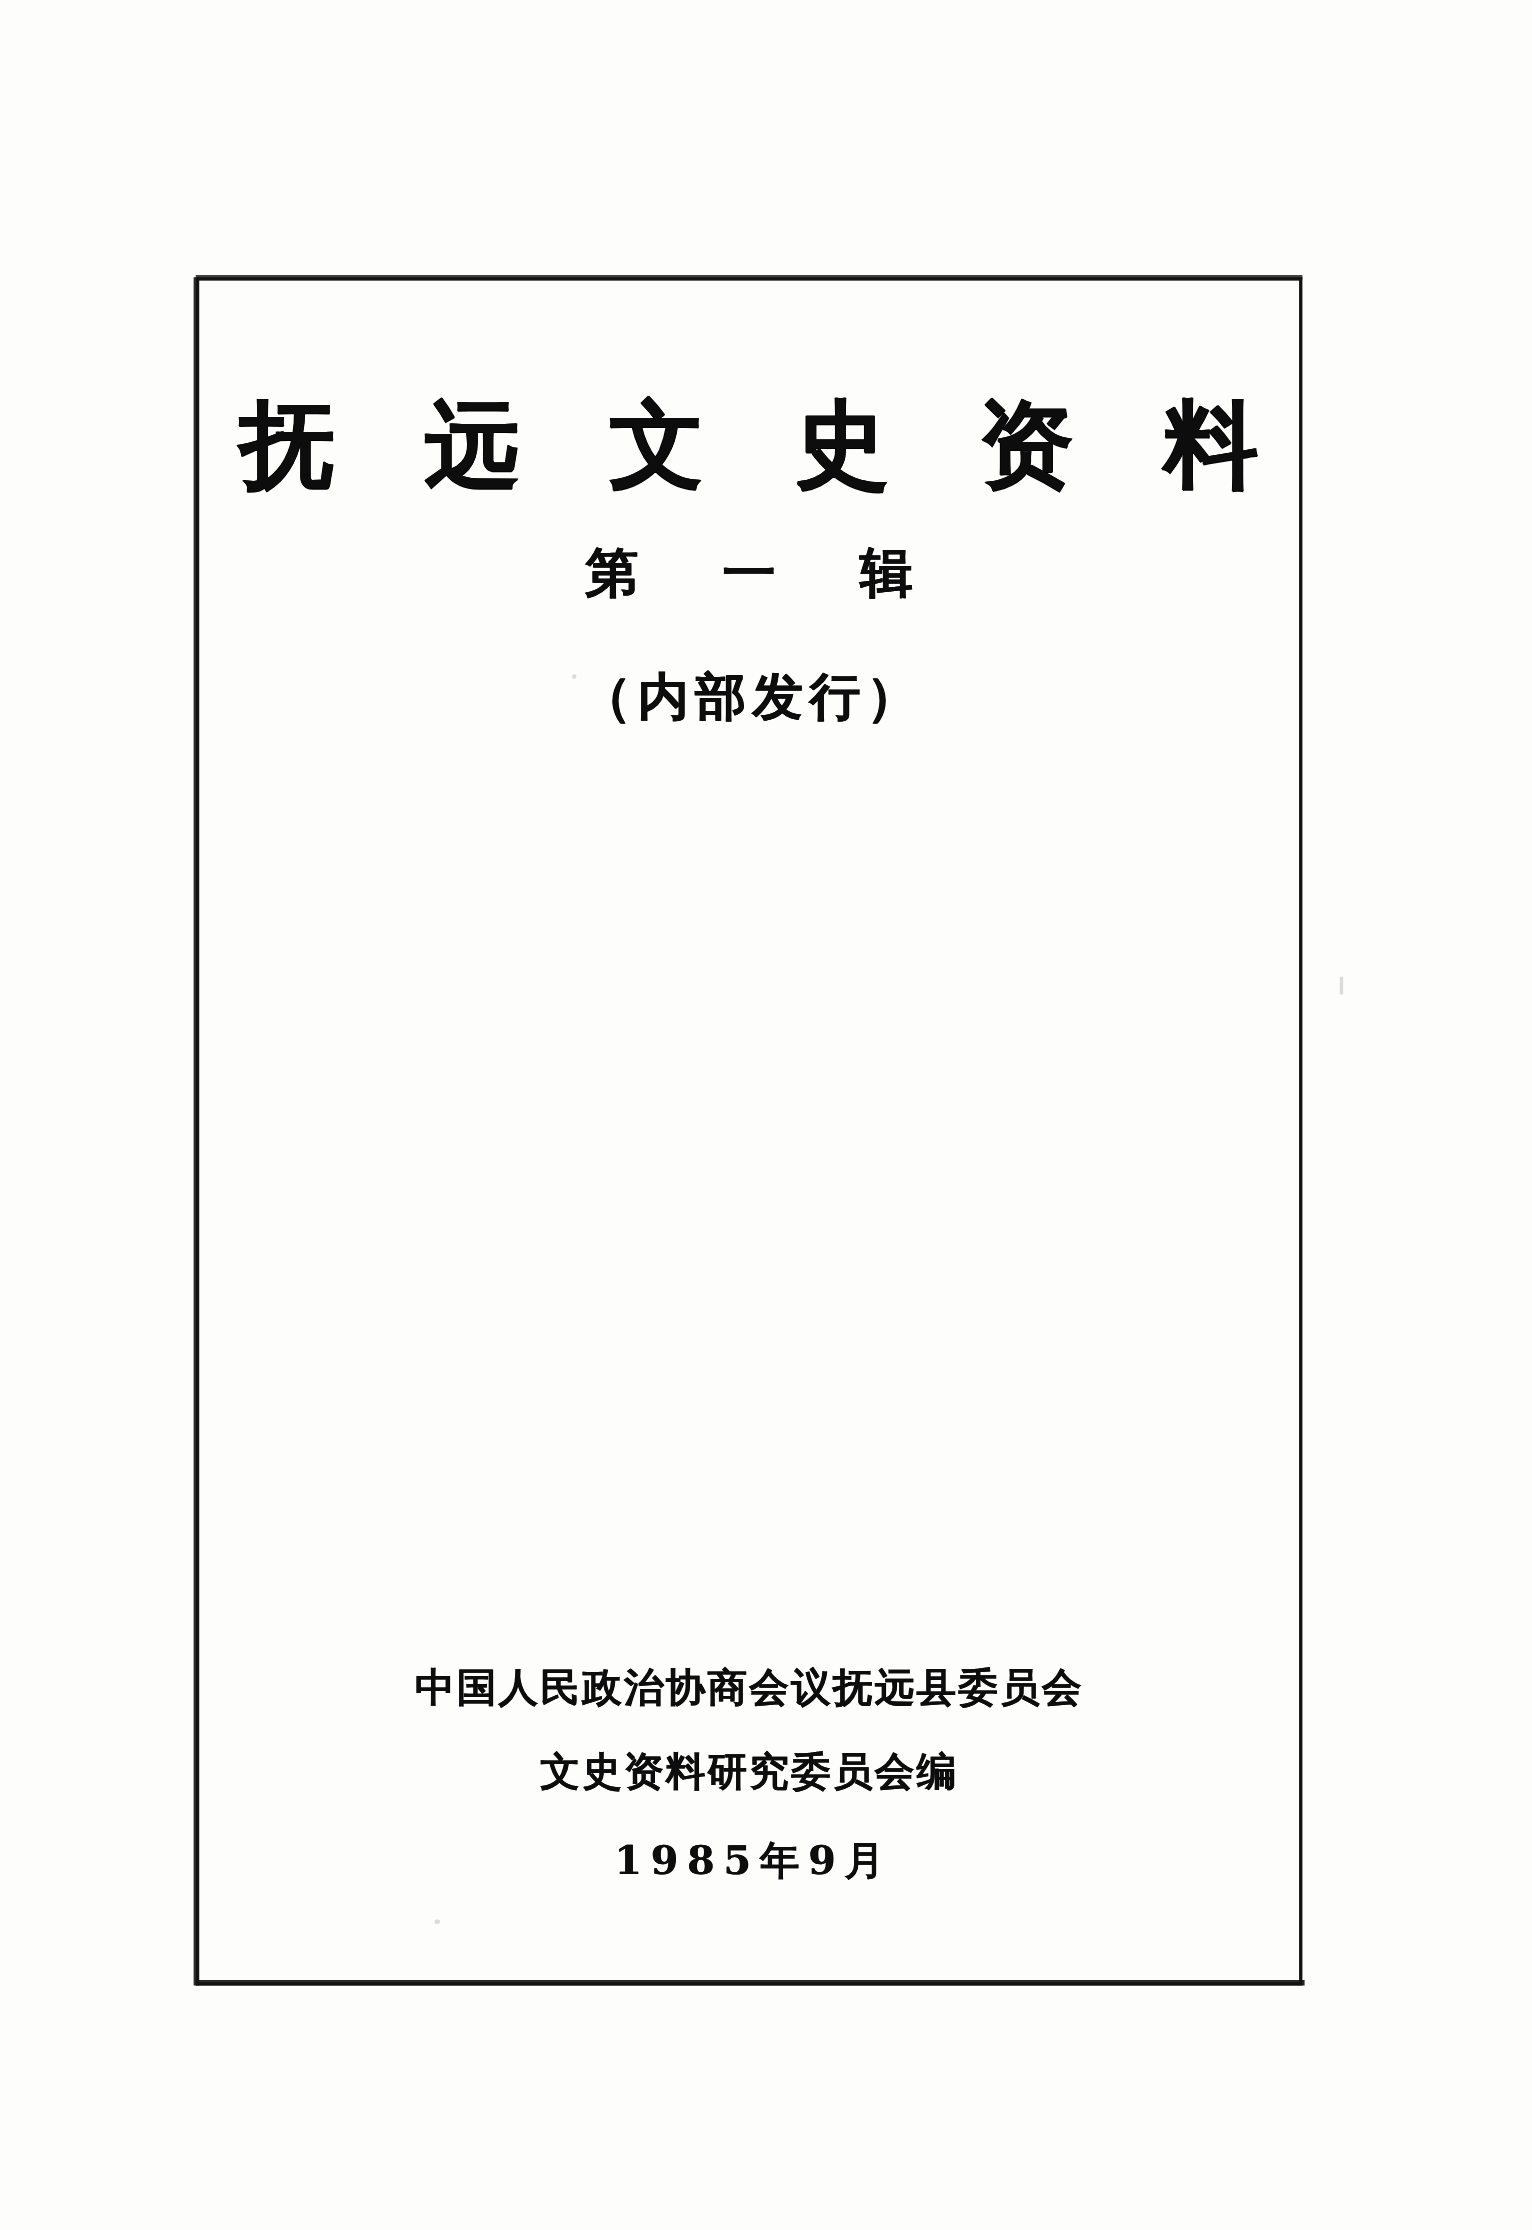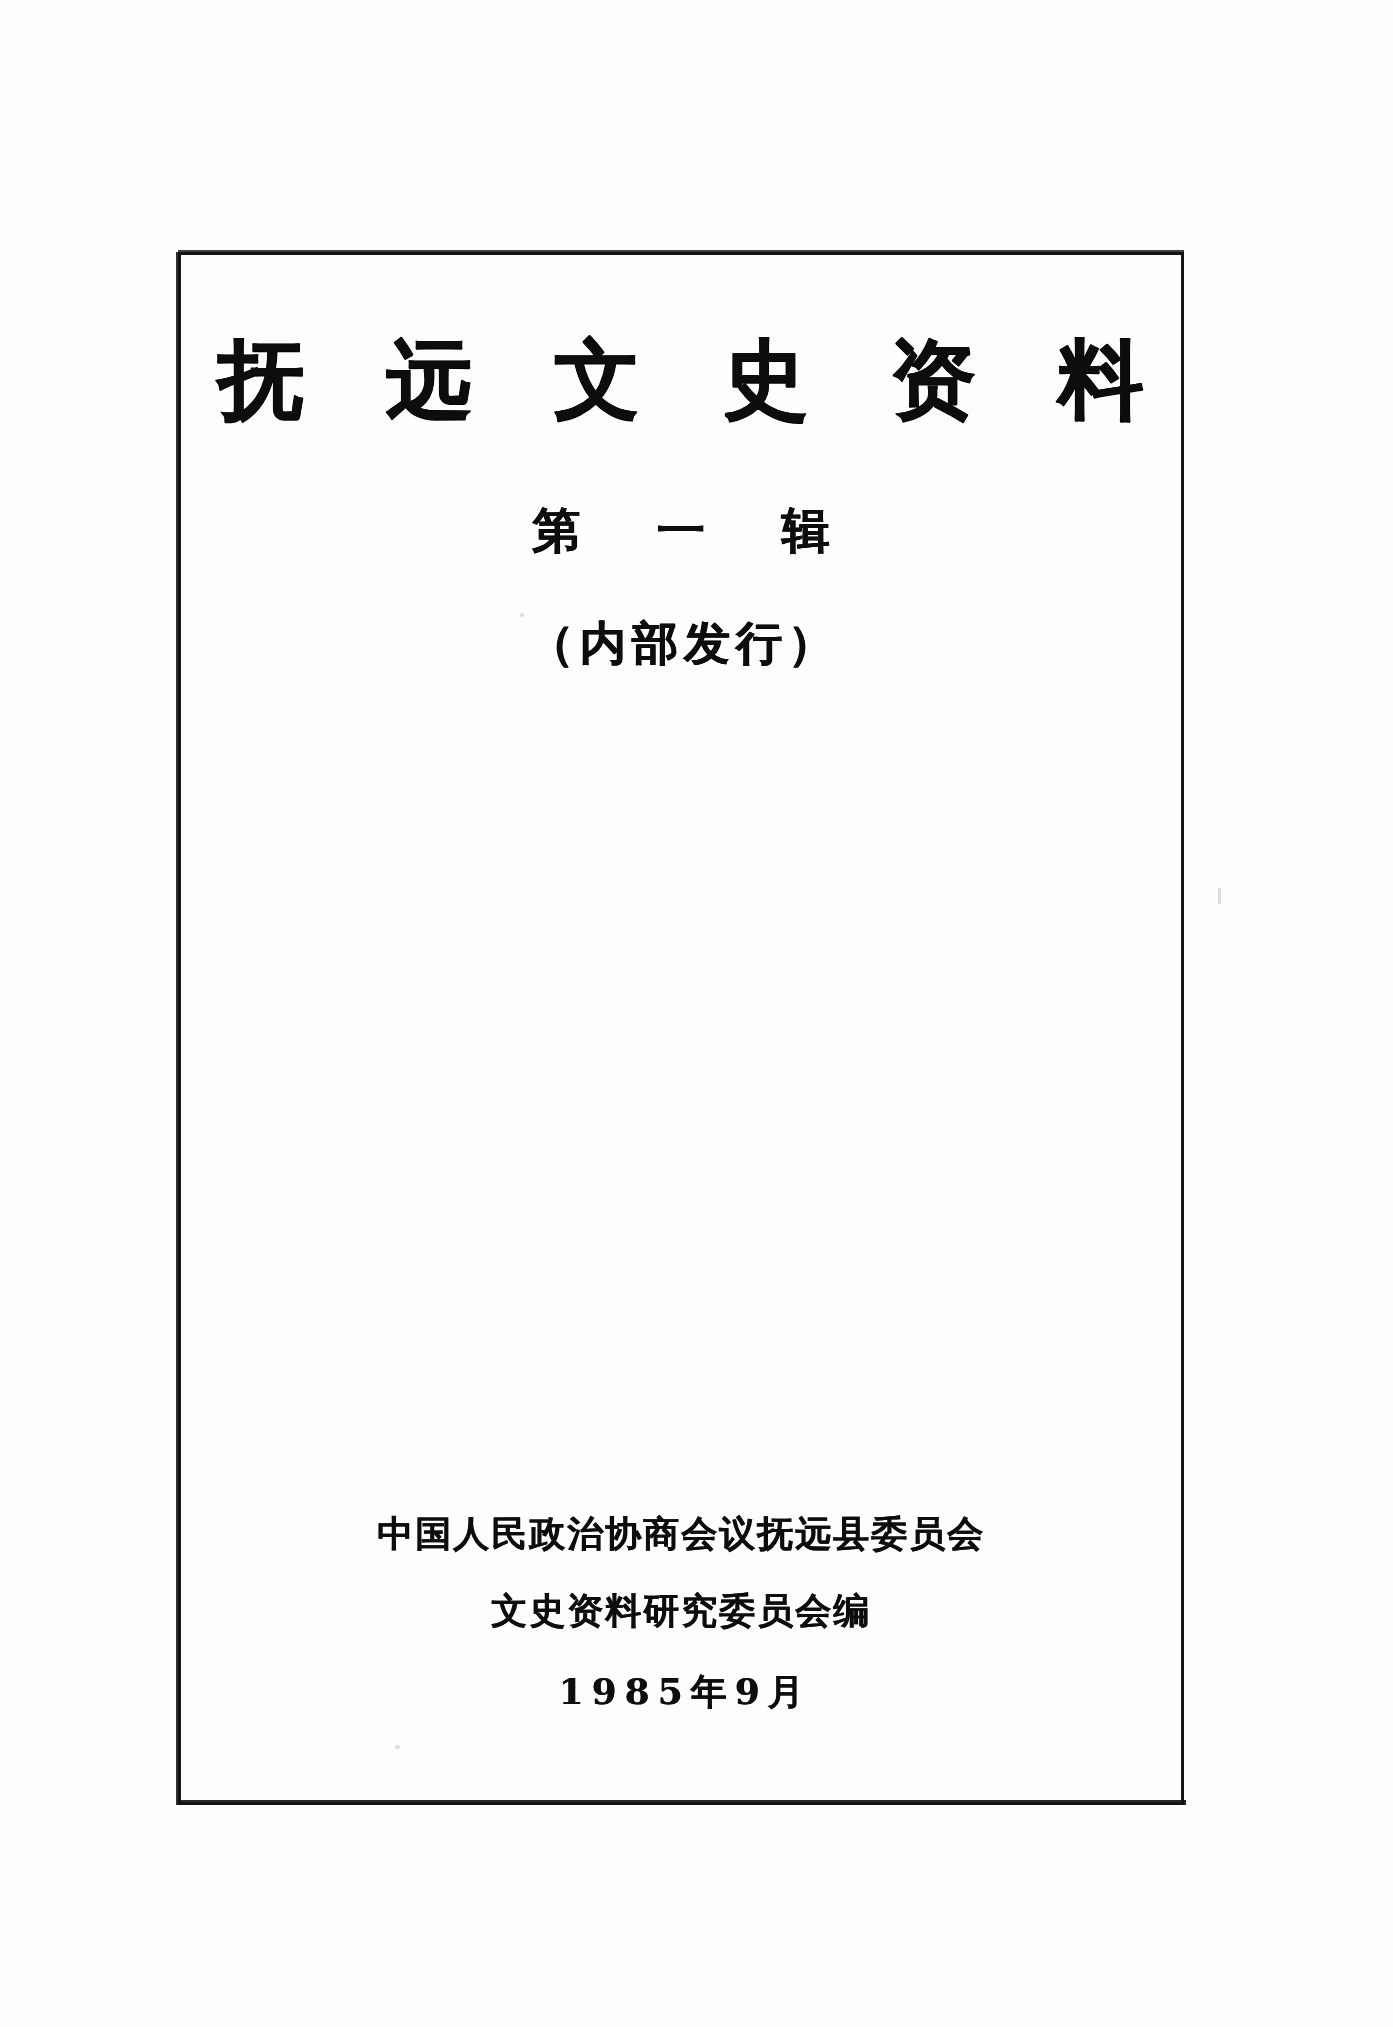--- a/index.html
+++ b/index.html
@@ -77,33 +77,33 @@
     top: 252px;
     width: 1006px;
     height: 1553px;
     box-sizing: border-box;
     display: flex;
     flex-direction: column;
     align-items: center;
   }
 
   .main-title {
-    margin-top: 80px;
+    margin-top: 106px;
     font-size: 86px;
     font-weight: 700;
     letter-spacing: 26px;
     text-indent: 26px;
     line-height: 1.1;
     white-space: nowrap;
     font-family: "DejaVu Serif", "Liberation Serif", serif;
     text-shadow: 0.5px 0 0 #000, -0.5px 0 0 #000, 0 0.5px 0 #000;
   }
 
   .volume {
-    margin-top: 72px;
+    margin-top: 36px;
     font-size: 48px;
     font-weight: 700;
     letter-spacing: 30px;
     text-indent: 30px;
     white-space: nowrap;
     text-shadow: 0.4px 0 0 #000, -0.4px 0 0 #000;
   }
 
   .distribution {
     margin-top: 50px;

